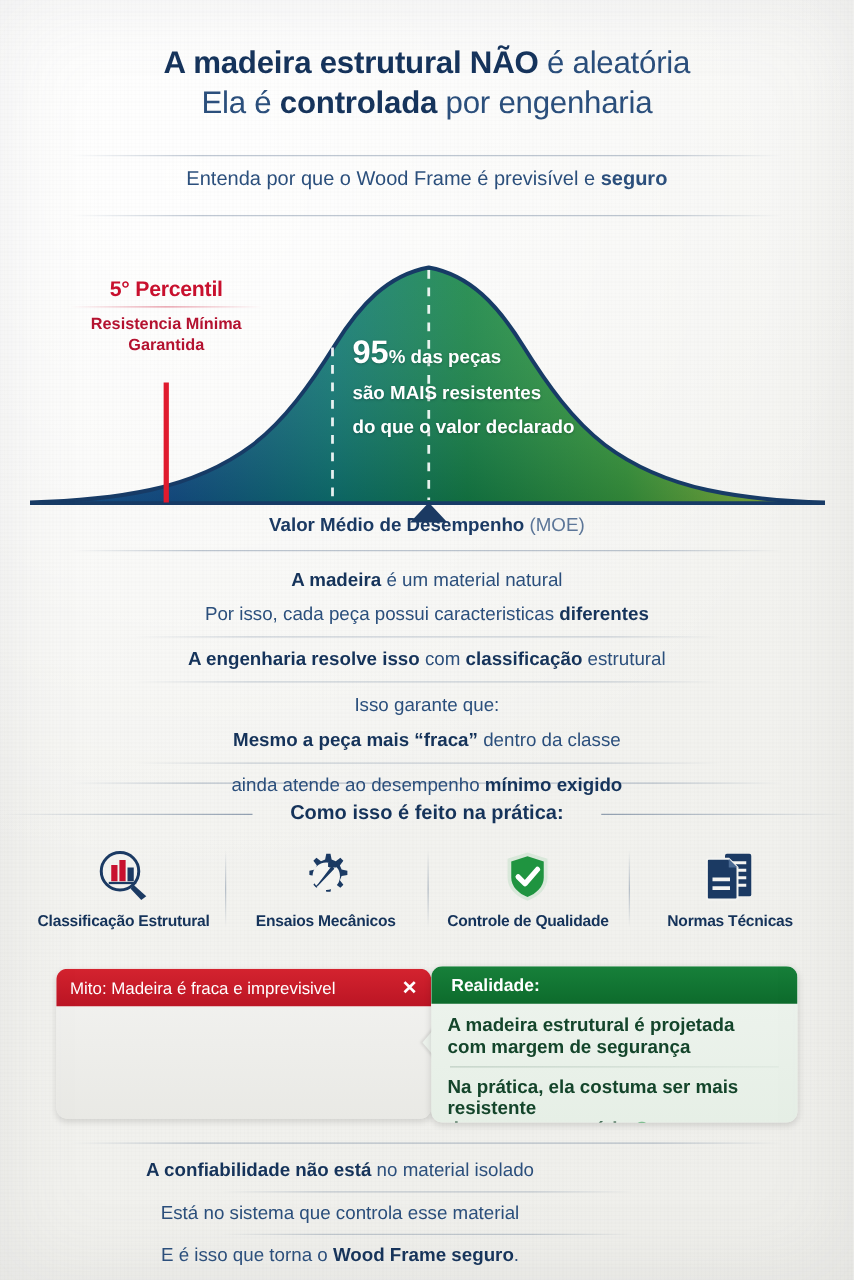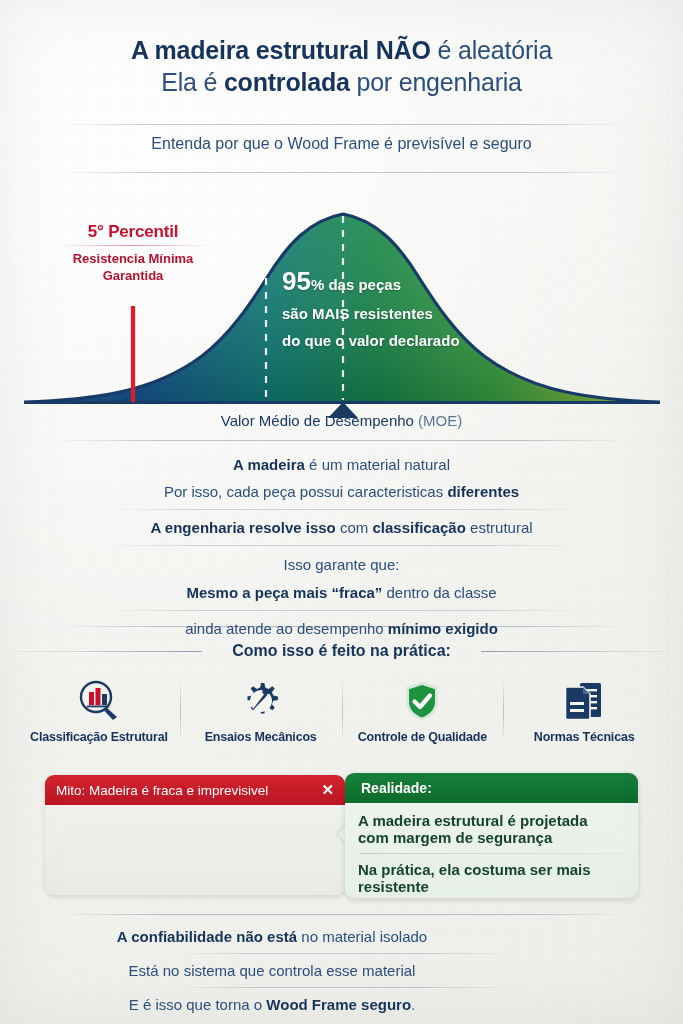--- a/index.html
+++ b/index.html
@@ -26,21 +26,21 @@
     background-image:
       repeating-linear-gradient(0deg, rgba(0,0,0,.020) 0 1px, transparent 1px 3px),
       repeating-linear-gradient(90deg, rgba(0,0,0,.016) 0 1px, transparent 1px 3px);
   }
   #page::after{
     content:"";
     position:absolute; inset:0;
     pointer-events:none;
     box-shadow: inset 0 0 70px rgba(120,120,130,.10);
   }
-  .b{ font-weight:normal; }
+  .b{ font-weight:bold; }
 
   
   .header{ position:absolute; top:34px; left:0; width:683px; text-align:center; }
   .h-line{
     color:#16345c; font-size:25px; line-height:32px;
     letter-spacing:-.2px; white-space:nowrap;
   }
   .h-line .lite{ font-weight:normal; color:#2b4f7c; }
   .h-line .hv{ font-weight:bold; }
   .rule{

